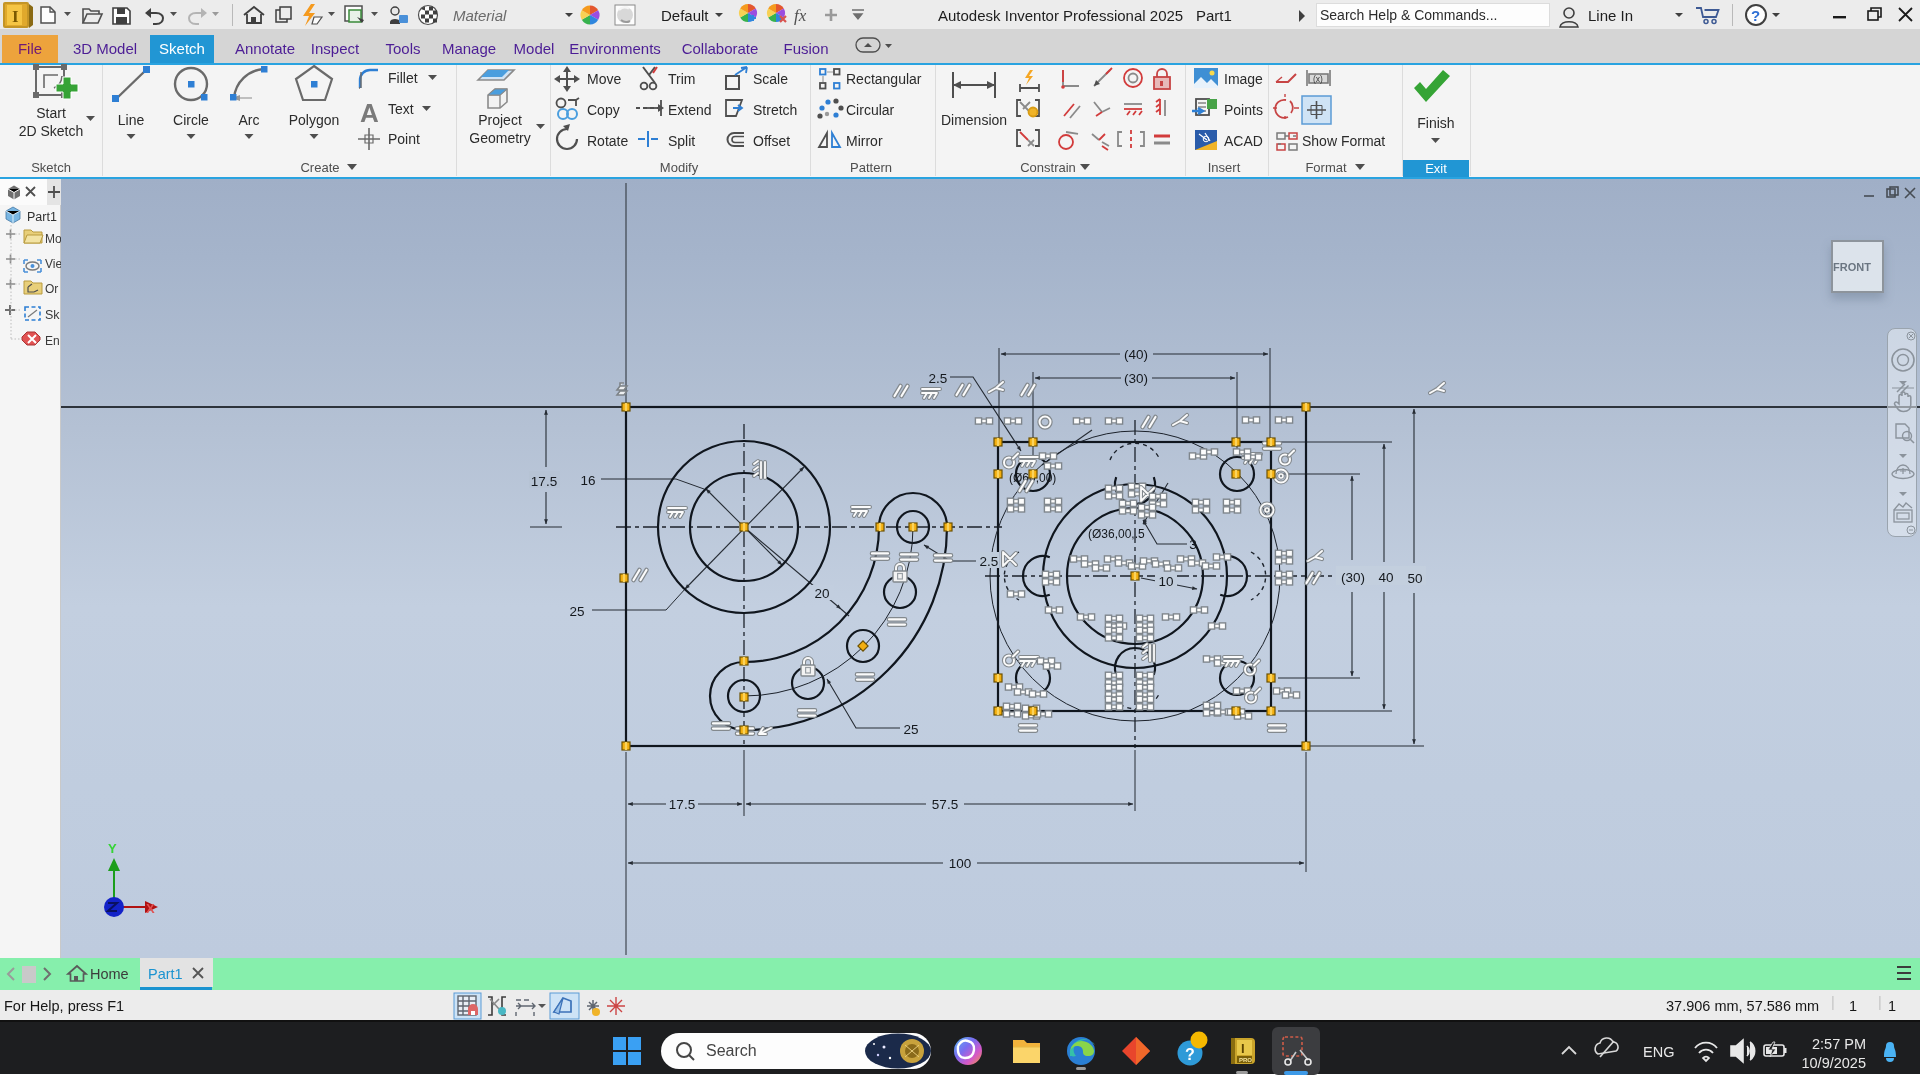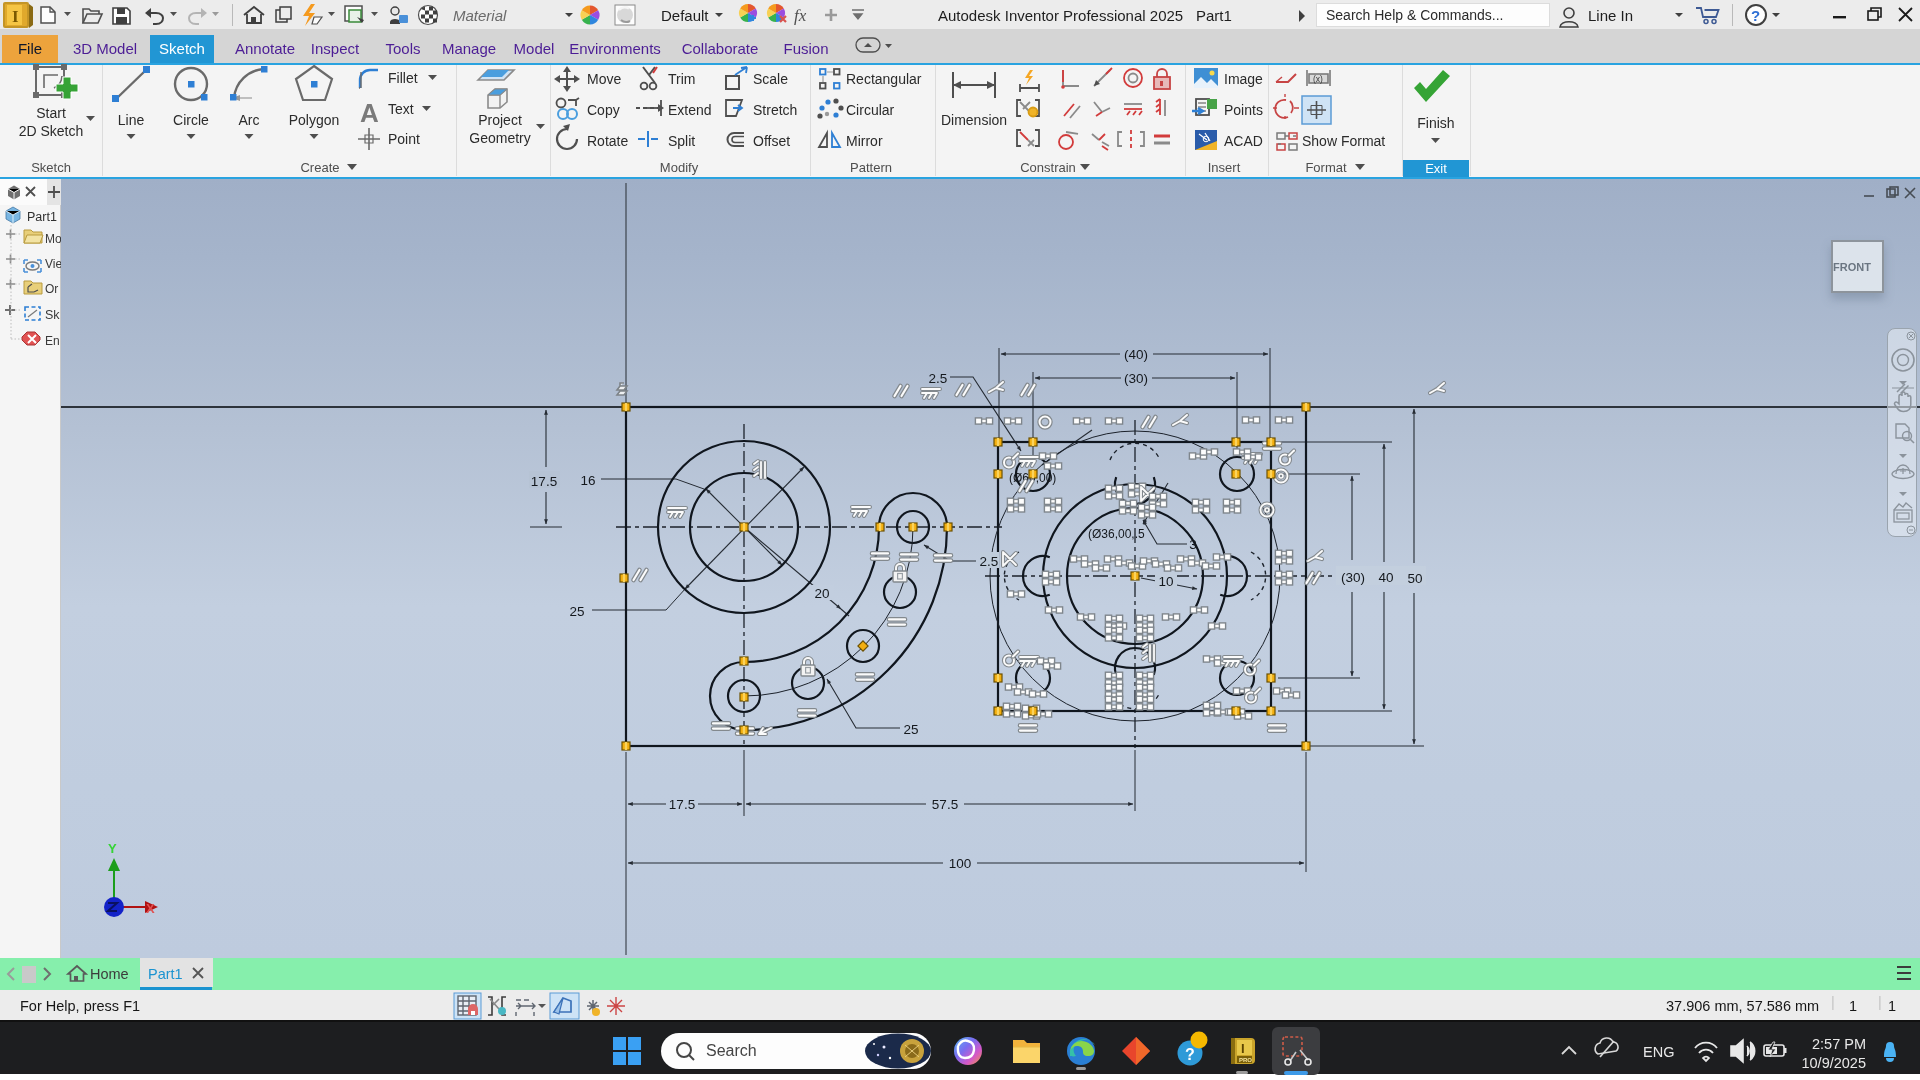--- a/index.html
+++ b/index.html
@@ -3,26 +3,26 @@
 <meta charset="utf-8">
 <style>
 * { margin:0; padding:0; box-sizing:border-box; }
 html,body { width:1920px; height:1080px; overflow:hidden; font-family:"Liberation Sans", sans-serif; }
 #page { position:relative; width:1920px; height:1080px; background:#ffffff; }
 .abs { position:absolute; }
 
 
 #titlebar { position:absolute; left:0; top:0; width:1920px; height:30px; background:#ececec; color:#1e1e1e; }
 #titlebar .tt { position:absolute; top:7px; font-size:15px; color:#1e1e1e; }
-#searchbox { position:absolute; left:1316px; top:3px; width:234px; height:24px; background:#fdfdfd; border:1px solid #dcdcdc; color:#2b2b2b; font-size:14px; line-height:23px; padding-left:9px; }
+#searchbox { position:absolute; left:1316px; top:3px; width:234px; height:24px; background:#fdfdfd; border:1px solid #dcdcdc; color:#2b2b2b; font-size:14px; line-height:23px; padding-left:3px; }
 
 
 #ribtabs { position:absolute; left:0; top:29px; width:1920px; height:34px; background:#d5d5d5; }
 .rtab { position:absolute; top:6px; height:28px; line-height:28px; font-size:15px; color:#4c1d95; text-align:center; }
-#tab-file { left:0; width:58px; background:#eda33c; color:#0f172a; }
+#tab-file { left:0; width:58px; background:#eda33c; color:#701a75; }
 #tab-sketch { background:#2196d4; color:#fff; }
 
 
 #ribbon { position:absolute; left:0; top:63px; width:1920px; height:116px; background:#f4f4f4; border-top:2px solid #29a3e0; border-bottom:2px solid #29a3e0; }
 
 
 #docarea { position:absolute; left:0; top:179px; width:1920px; height:779px; background:linear-gradient(#a0afc7 0%, #a5b4cb 10%, #b4c1d4 32%, #c3cfe0 55%, #c0cddf 78%, #becbde 100%); }
 #browser { position:absolute; left:0; top:0; width:61px; height:779px; background:#f5f5f5; border-right:1px solid #c9c9c9; }
 #viewcube { position:absolute; left:1831px; top:61px; width:53px; height:53px; background:rgba(225,231,238,0.92); border:2px solid #8d949c; color:#6b7682; font-weight:bold; font-size:11px; text-align:left; line-height:50px; letter-spacing:0px; box-shadow:0 6px 9px rgba(90,105,125,0.35); }
 #navbar { position:absolute; left:1887px; top:149px; width:30px; height:209px; background:rgba(233,239,245,0.55); border:1px solid #9aa4ae; border-radius:8px; }
@@ -906,21 +906,21 @@
     <rect x="74" y="18" width="4" height="5" fill="#5a5a5a"></rect>
     <text x="90" y="21" font-size="14.5" fill="#3c3c3c">Home</text>
     <rect x="140" y="0" width="73" height="29" fill="#e3e3e3"></rect>
         <text x="148" y="21" font-size="14.5" fill="#1b93d0">Part1</text>
     <path d="M193 10 l10 10 M203 10 l-10 10" stroke="#555" stroke-width="1.8"></path>
     <rect x="140" y="29" width="72" height="3" fill="#1b93d0"></rect>
     <path d="M1897 9 h14 M1897 15 h14 M1897 21 h14" stroke="#3c3c3c" stroke-width="2"></path>
   </svg>
 </div>
 <div id="statusbar">
-  <span class="abs" style="left:20px;top:8px;">For Help, press F1</span>
+  <span class="abs" style="left:4px;top:8px;">For Help, press F1</span>
   <svg class="abs" style="left:450px;top:0" width="200" height="32" viewBox="0 0 200 32">
     <rect x="4" y="3" width="27" height="26" fill="#cde3f6" stroke="#5b9bd5"></rect>
     <g stroke="#5f6670" stroke-width="1.4" fill="none">
       <rect x="8" y="6" width="18" height="19" fill="#e8eef5"></rect>
       <path d="M8 11 h18 M8 16 h18 M8 21 h18 M13 6 v19 M19 6 v19"></path>
     </g>
     <path d="M18 19 a5 5 0 0 1 10 0 v6 h-10 z" fill="#d66"></path>
     <rect x="21" y="21" width="4" height="4" fill="#fff"></rect>
     <path d="M38 7 h4 v18 h-4 M56 7 h-4 v18 h4" stroke="#3c3c3c" stroke-width="1.6" fill="none"></path>
     <path d="M40 9 l9 10 m0 -10 l-6 6" stroke="#888" stroke-width="1.6"></path>

